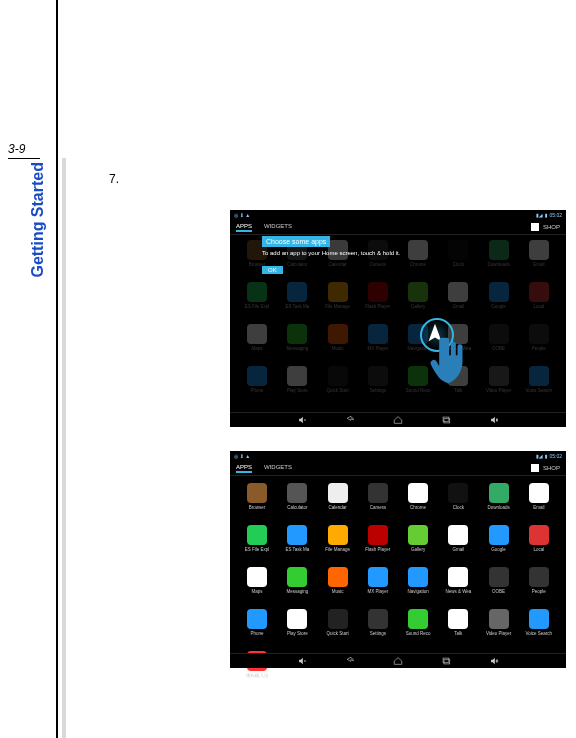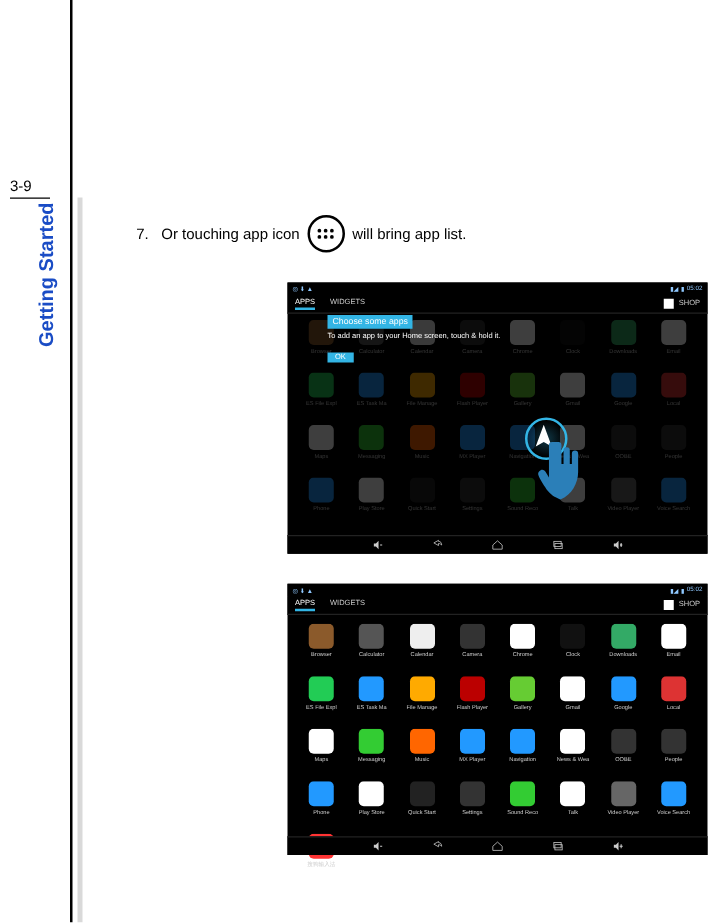--- a/index.html
+++ b/index.html
@@ -19,20 +19,21 @@
     height: 738px;
   }
   .page-num {
     position: absolute;
     top: 142px;
     left: 8px;
     font-size: 12px;
     border-bottom: 1px solid #000;
     padding-bottom: 2px;
     width: 32px;
+    font-style: italic;
   }
   .side-title {
     position: absolute;
     top: 162px;
     left: 29px;
     writing-mode: vertical-rl;
     text-orientation: mixed;
     font-weight: bold;
     color: #1a4cc5;
     font-size: 16px;
@@ -259,34 +260,20 @@
 
   <div class="page-num">3-9</div>
   <div class="side-title">Getting Started</div>
   <div class="vsep"></div>
   <div class="vsep2"></div>
 
   <div class="content">
 
     <div class="step">
       <span class="step-num">7.</span>
-      <span class="step-text">
-        <span>Or touching app icon</span>
-        <span class="app-icon">
-          <span class="app-icon-dots">
-            <span></span>
-              <span></span>
-              <span></span>
-              <span></span>
-              <span></span>
-              <span></span>
-          </span>
-        </span>
-        <span>will bring app list.</span>
-      </span>
     </div>
 
     <div class="shot shot1">
       <div class="statusbar">
         <span>◎ ⬇ ▲</span>
         <span class="right">
           <span>▮◢</span>
           <span>▮</span>
           <span>05:02</span>
         </span>

